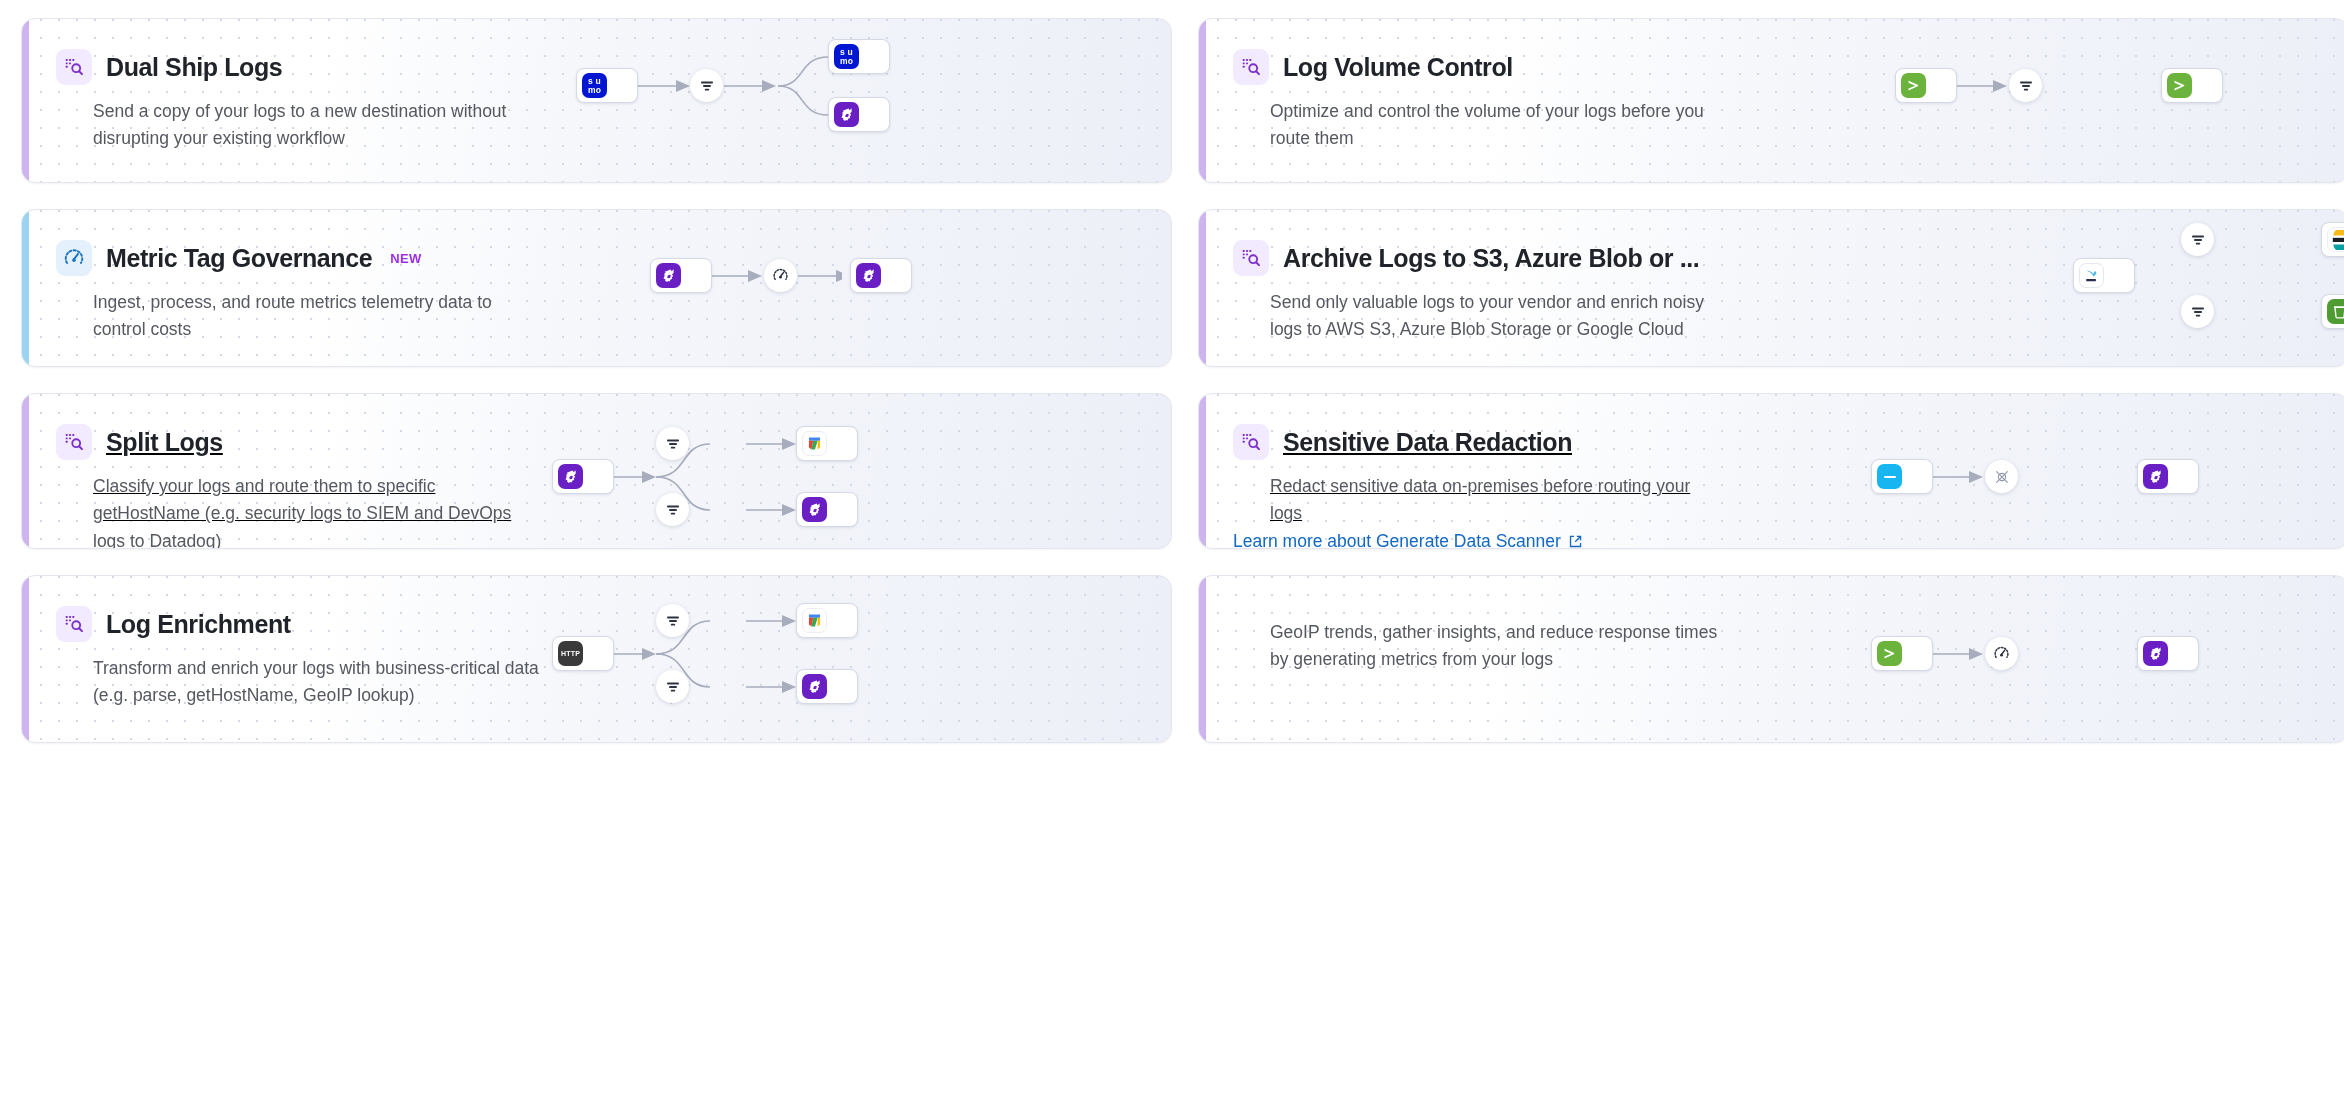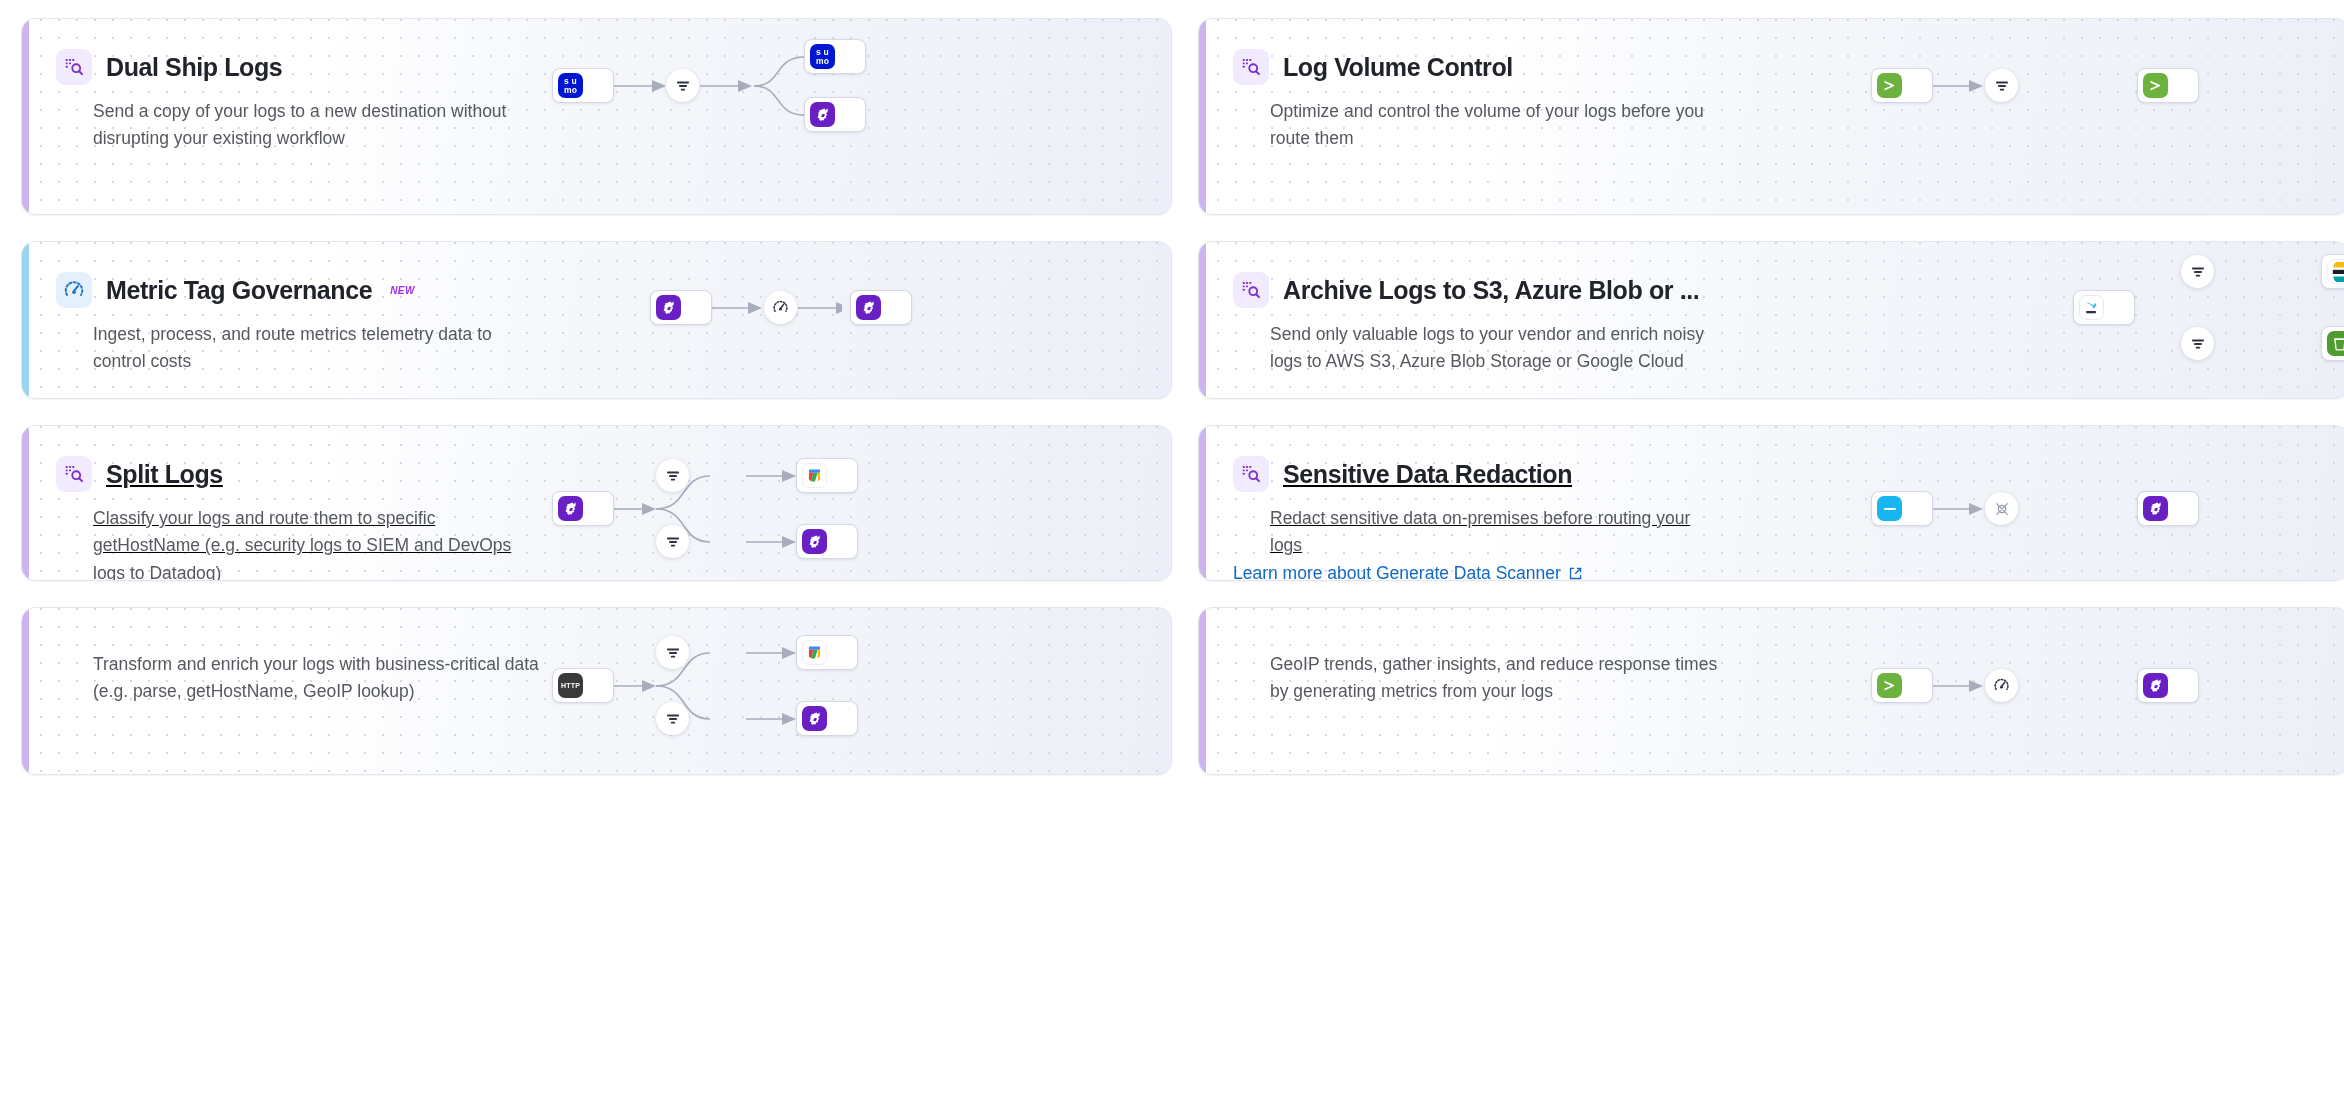--- a/index.html
+++ b/index.html
@@ -27,21 +27,21 @@
     overflow: hidden;
     display: flex;
     align-items: flex-start;
   }
   .card::before {
     content: "";
     position: absolute; left: 0; top: 0; bottom: 0;
     width: 7px; border-radius: 14px 0 0 14px;
     background: var(--accent, #cdb4ee);
   }
-  .card.tall  { height: 197px; }
+  .card.tall  { height: 165px; gap: 24px; }
   .card.tall2 { height: 158px; }
   .card.tall3 { height: 156px; text-decoration: underline; }
   .card.tall4 { height: 168px; }
 
   .card-body {
     position: relative; z-index: 2;
     padding: 30px 0 0 34px;
     width: 520px; flex: 0 0 520px;
   }
   .card-head { display: flex; align-items: center; gap: 14px; }
@@ -51,22 +51,22 @@
     flex: 0 0 36px;
   }
   .badge-icon.purple { background: #f2eaff; }
   .badge-icon.blue   { background: #e4f1fc; }
   .card-title {
     font-size: 25px; font-weight: 700; color: #202329;
     letter-spacing: -.4px; white-space: nowrap;
     overflow: hidden; text-overflow: ellipsis; max-width: 430px;
   }
   .new-badge {
-    font-size: 10px; font-weight: 700; letter-spacing: .4px;
-    color: #9b30e8; margin-left: 4px; flex: 0 0 auto; font-style: italic;
+    font-size: 13px; font-weight: 700; letter-spacing: .4px;
+    color: #9b30e8; margin-left: 4px; flex: 0 0 auto;
   }
   .card-desc {
     margin-top: 13px;
     font-size: 17.5px; line-height: 1.57; color: #55585f;
     max-width: 460px;
     margin-left: 37px;
   }
   .card-link {
     display: inline-flex; align-items: center; gap: 7px;
     margin-top: 3px; font-size: 17.5px; color: #1268c3;
@@ -484,20 +484,37 @@
           <svg width="19" height="19" viewBox="0 0 24 24">
               <path fill="#fff" d="M18.3 4.2 16 6.6l-1.3-2.1-7.5 2.8 1.4 1.2-1.9.5.8 1.6-1 .2.6 1.7-1.4 3.3 2.4 1-.4 1.4 2.3 2.1 1.4-1.3 2 .5 1-2.3 2.4-.9-.8-1.2 1.9-3.1-1.5-.8 2.2-3.1zm-6.1 11.2-1.8-.7.6-2.3 1.7-1.3 2.3.5-.9 3.3z"></path>
             </svg>
         </span>
       </div>
     </div>
   </div>
 
   <div class="card tall4" style="--accent:#cdb4ee">
     <div class="card-body">
+      <div class="card-head">
+        <span class="badge-icon purple">
+          <svg width="22" height="22" viewBox="0 0 24 24">
+              <g fill="#7b31c9">
+                <rect x="3" y="3.4" width="2.1" height="2.1" rx=".5"></rect>
+                <rect x="6.6" y="3.4" width="2.1" height="2.1" rx=".5"></rect>
+                <rect x="10.2" y="3.4" width="2.1" height="2.1" rx=".5"></rect>
+                <rect x="3" y="7" width="2.1" height="2.1" rx=".5"></rect>
+                <rect x="6.6" y="7" width="2.1" height="2.1" rx=".5"></rect>
+                <rect x="3" y="10.6" width="2.1" height="2.1" rx=".5"></rect>
+              </g>
+              <circle cx="14.4" cy="13.3" r="4.3" fill="none" stroke="#7b31c9" stroke-width="2"></circle>
+              <path d="M17.6 16.6 L20.7 19.8" stroke="#7b31c9" stroke-width="2.2" stroke-linecap="round"></path>
+            </svg>
+        </span>
+        <span class="card-title">Log Enrichment</span>
+      </div>
       <div class="card-desc">Transform and enrich your logs with business-critical data (e.g. parse, getHostName, GeoIP lookup)</div>
     </div>
     <div class="pipeline">
       <svg class="edges">
         <path d="M72 78 L100 78"></path>
           <polygon points="100,72 114,78 100,84"></polygon>
         <path d="M114 78 C146 78 138 45 168 45"></path>
         <path d="M114 78 C146 78 138 111 168 111"></path>
         <path d="M204 45 L240 45"></path>
           <polygon points="240,39 254,45 240,51"></polygon>

